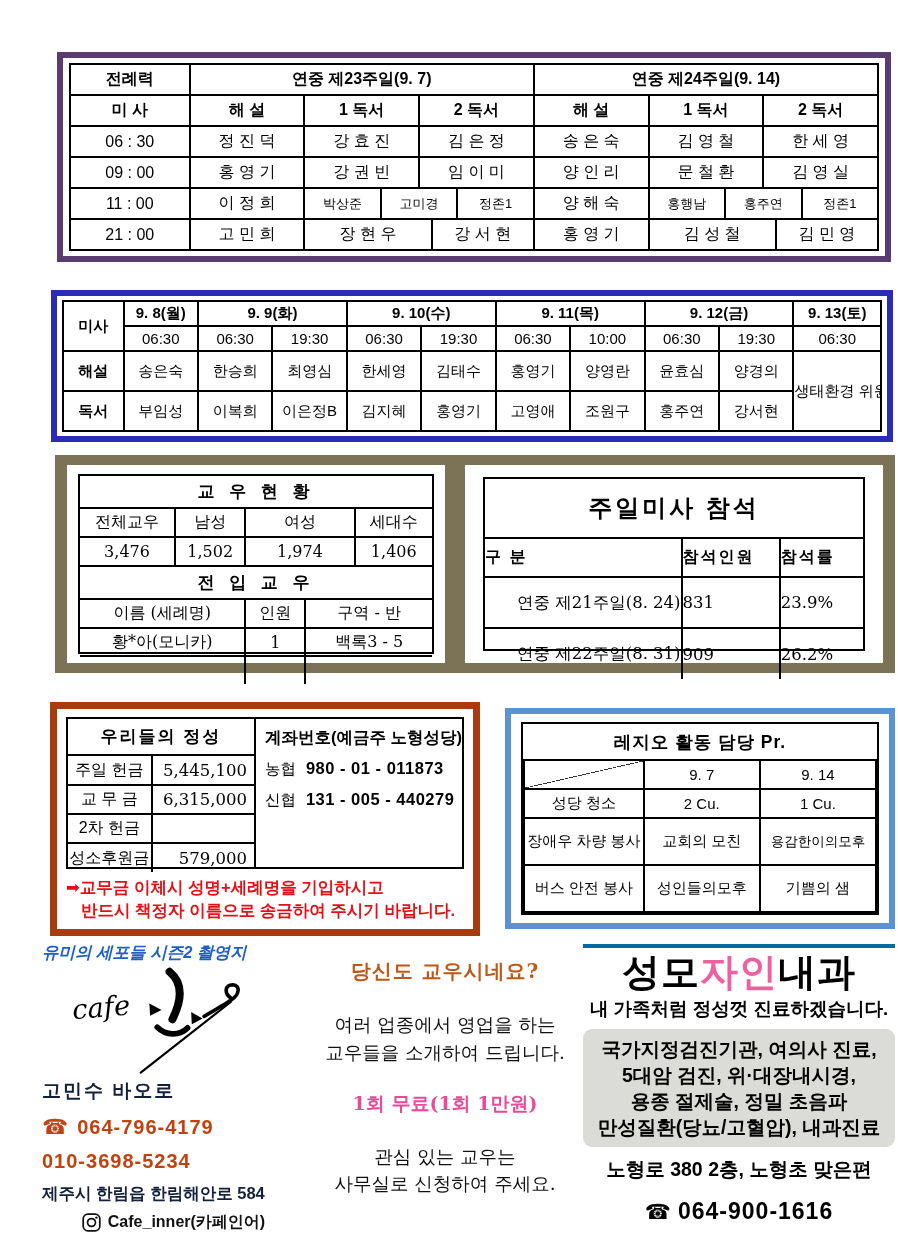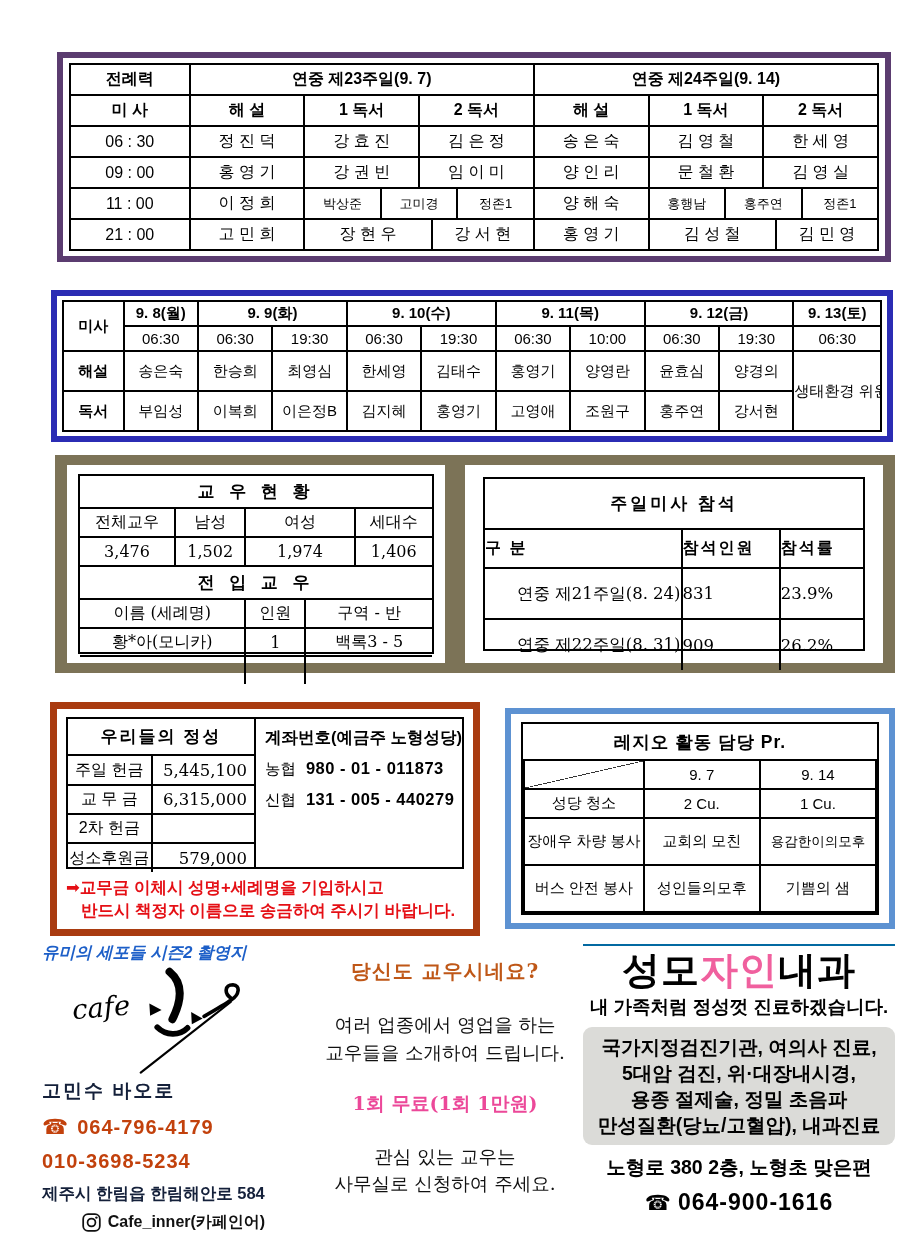--- a/index.html
+++ b/index.html
@@ -40,21 +40,21 @@
   table.inner th, table.inner td { border-right:2px solid #000; border-bottom:2px solid #000; text-align:center; font-size:16px; font-weight:400; height:28px; vertical-align:middle; }
   table.inner th { font-weight:400; }
   table.inner th:last-child, table.inner td:last-child { border-right:none; }
   table.inner tr:last-child td { border-bottom:none; }
   .serif { font-family:"DejaVu Serif","Liberation Serif",serif; }
 
   table.att { width:100%; border-collapse:collapse; table-layout:fixed; flex:1; }
   table.att th, table.att td { border-right:2px solid #000; border-bottom:2px solid #000; text-align:left; vertical-align:middle; font-size:16px; }
   table.att th:last-child, table.att td:last-child { border-right:none; }
   table.att tr:last-child td { border-bottom:none; }
-  .att-title { font-size:17px; font-weight:700; letter-spacing:3px; text-align:center; padding:13px 0; border-bottom:2px solid #000; }
+  .att-title { font-size:24px; font-weight:700; letter-spacing:3px; text-align:center; padding:13px 0; border-bottom:2px solid #000; }
   table.att tr.hd th { height:38px; font-weight:600; letter-spacing:2px; }
   table.att tr.dr td { height:51px; font-family:"DejaVu Serif","Liberation Serif",serif; font-size:16.5px; }
   table.att tr.dr td.lbl { text-align:right; padding-left:13px; }
 
   
   .block-off { position:absolute; left:50px; top:702px; width:430px; border:7px solid #a93b10; background:#fff; padding:8px 9px 6px 9px; }
   .acct-box { border:2px solid #000; display:flex; height:152px; }
   .off-left { width:215px; border-right:2px solid #000; display:flex; flex-direction:column; }
   .off-title { text-align:center; font-weight:700; font-size:17px; letter-spacing:2px; padding:6px 0; border-bottom:2px solid #000; }
   table.off { width:100%; border-collapse:collapse; table-layout:fixed; flex:1; }
@@ -91,27 +91,27 @@
   .cafe-phone .ph { font-size:21px; margin-right:8px; }
   .cafe-addr { color:#14203a; font-weight:700; font-size:16.5px; margin-top:10px; }
   .cafe-insta { color:#111; font-weight:700; font-size:16px; margin-top:7px; display:flex; align-items:center; justify-content:center; gap:6px; }
 
   .ad-intro { position:absolute; left:300px; top:958px; width:290px; text-align:center; font-family:"DejaVu Serif","Liberation Serif",serif; }
   .intro-title { color:#bf5717; font-size:20px; font-weight:700; letter-spacing:1px; }
   .intro-body { margin-top:26px; font-size:18.5px; line-height:1.5; color:#111; }
   .intro-price { margin-top:24px; color:#ec4899; font-size:19px; font-weight:700; }
   .intro-body2 { margin-top:26px; font-size:18.5px; line-height:1.5; color:#111; }
 
-  .ad-clinic { position:absolute; left:583px; top:944px; width:312px; text-align:center; border-top:2px solid #0369a1; padding-top:4px; }
+  .ad-clinic { position:absolute; left:583px; top:944px; width:312px; text-align:center; border-top:4px solid #0369a1; padding-top:4px; }
   .clinic-name { font-size:38px; font-weight:900; letter-spacing:1px; line-height:1.1; }
   .clinic-name .pink { color:#f0609e; }
   .clinic-slogan { font-size:18.5px; font-weight:700; margin-top:2px; }
   .clinic-box { background:#dbdbd8; border-radius:9px; margin-top:8px; padding:7px 4px; font-weight:700; font-size:19.5px; line-height:1.34; }
   .clinic-addr { margin-top:9px; font-weight:700; font-size:19.5px; }
-  .clinic-phone { margin-top:8px; font-weight:700; font-size:23px; letter-spacing:1px; }
+  .clinic-phone { margin-top:15px; font-weight:700; font-size:23px; letter-spacing:1px; }
   .clinic-phone .ph { font-size:21px; margin-right:6px; }
 </style>
 </head>
 <body>
 
 <div class="page">
 
   <div class="block-t1">
     <table class="sched">
       <colgroup>

